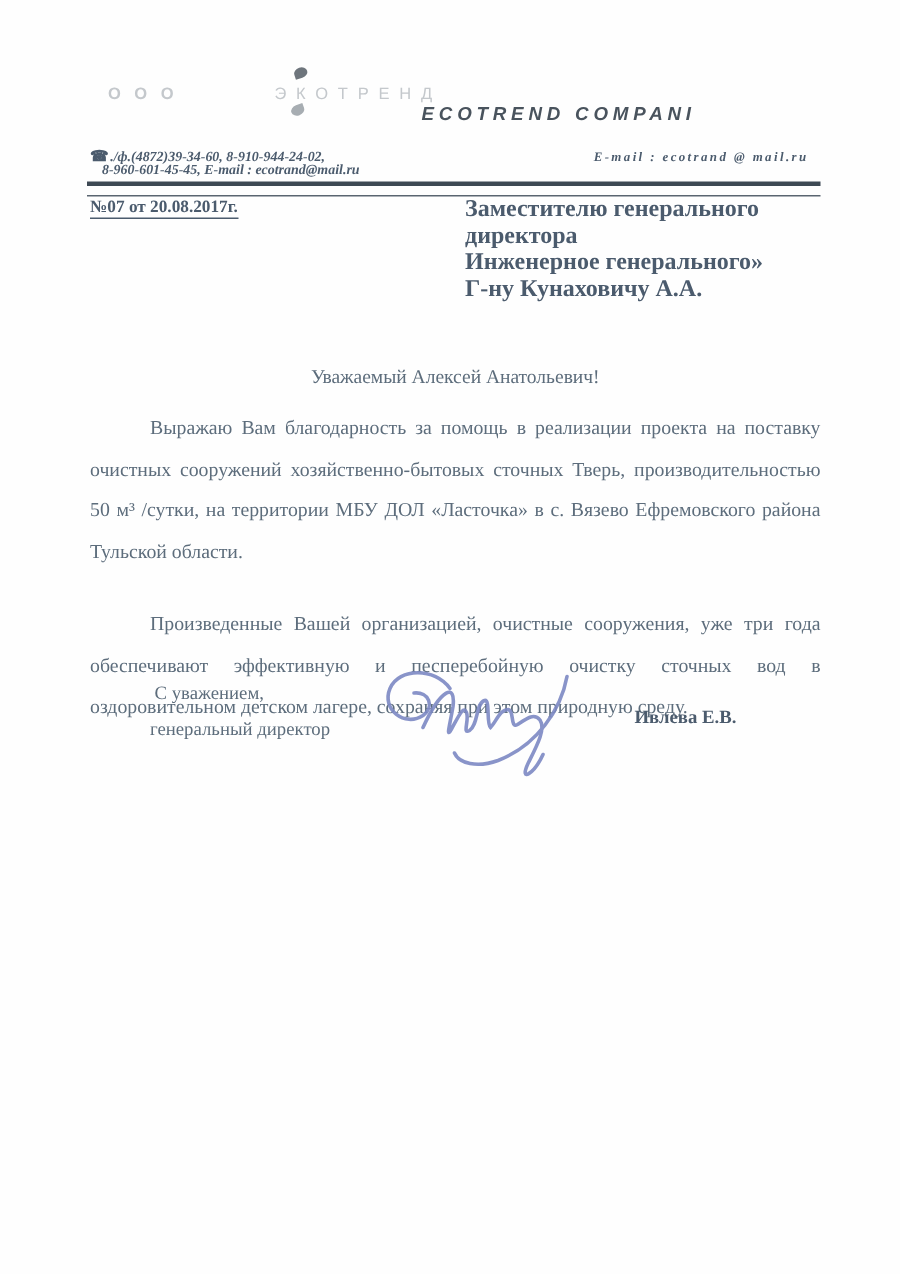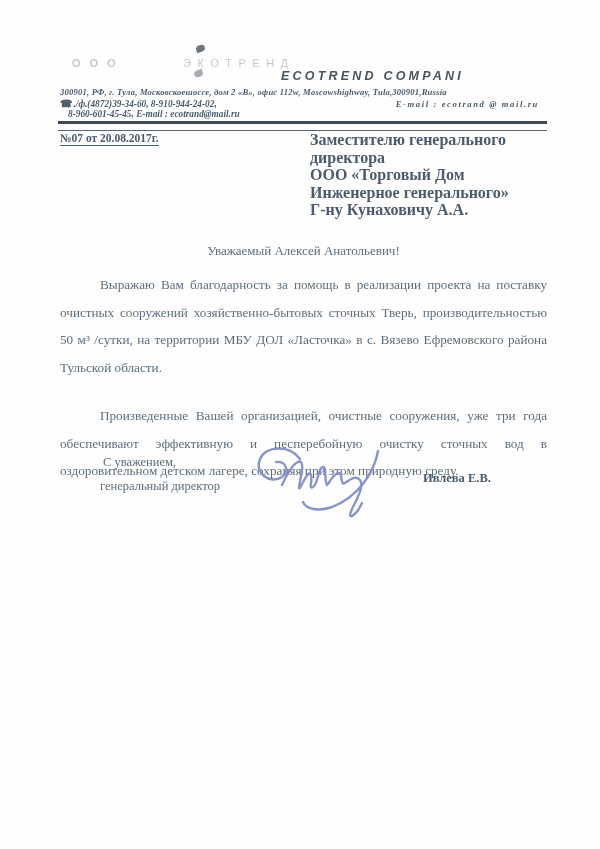--- a/index.html
+++ b/index.html
@@ -106,35 +106,33 @@
 
 <div class="page">
 
   <div class="logo-ooo">ООО</div>
   <div class="logo-name">ЭКОТРЕНД</div>
   <div class="leaf leaf-top"></div>
   <div class="leaf leaf-bottom"></div>
 
   <div class="company-title">ECOTREND COMPANI</div>
 
-  <div class="addr-line">300901, РФ, г. Тула, Московскоешоссе, дом 2 «В», офис 112w, Moscowshighway, Tula,300901,Russia</div>
 
   <div class="phone-row">
     <span class="phone-icon">☎</span><span>./ф.(4872)39-34-60, 8-910-944-24-02,</span>
     <span class="email-right">E-mail : ecotrand @ mail.ru</span>
   </div>
   <div class="phone-row2">8-960-601-45-45, E-mail : ecotrand@mail.ru</div>
 
   <div class="head-rule"></div>
 
   <div class="ref-number">№07 от 20.08.2017г.</div>
 
   <div class="recipient">
     <div>Заместителю генерального директора</div>
-    <div>ООО «Торговый Дом</div>
     <div>Инженерное генерального»</div>
     <div>Г-ну Кунаховичу А.А.</div>
   </div>
 
   <div class="salutation">Уважаемый Алексей Анатольевич!</div>
   <div class="para para-1">Выражаю Вам благодарность за помощь в реализации проекта на поставку очистных сооружений хозяйственно-бытовых сточных Тверь, производительностью 50 м³ /сутки, на территории МБУ ДОЛ «Ласточка» в с. Вязево Ефремовского района Тульской области.</div>
   <div class="para para-2">Произведенные Вашей организацией, очистные сооружения, уже три года обеспечивают эффективную и песперебойную очистку сточных вод в оздоровительном детском лагере, сохраняя при этом природную среду.</div>
 
   <div class="closing-1">С уважением,</div>
   <div class="closing-2">генеральный директор</div>

